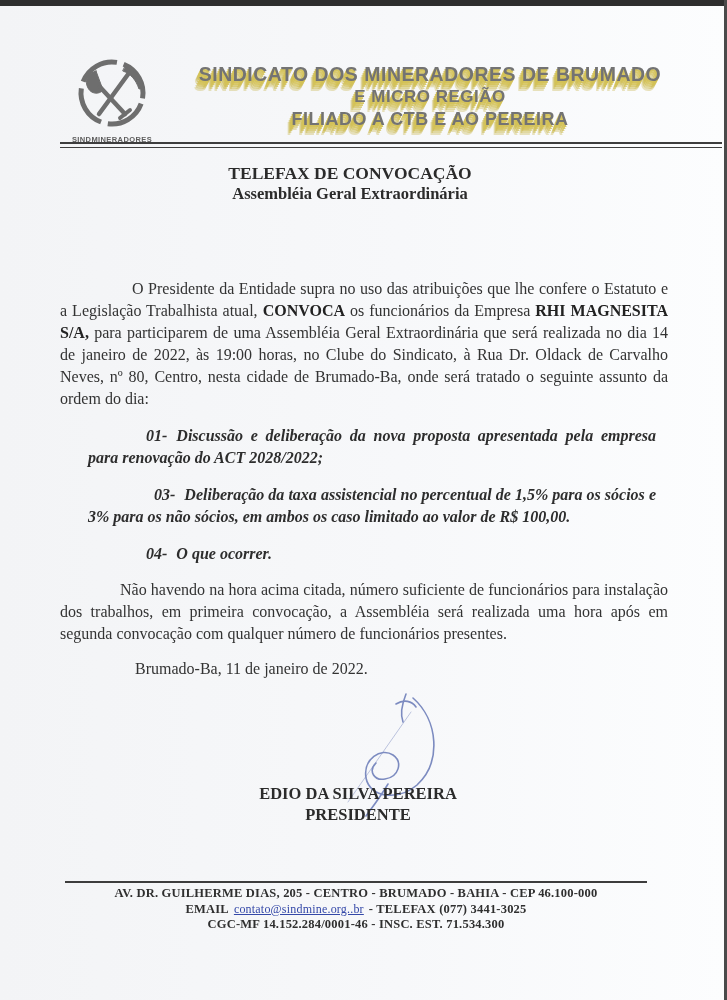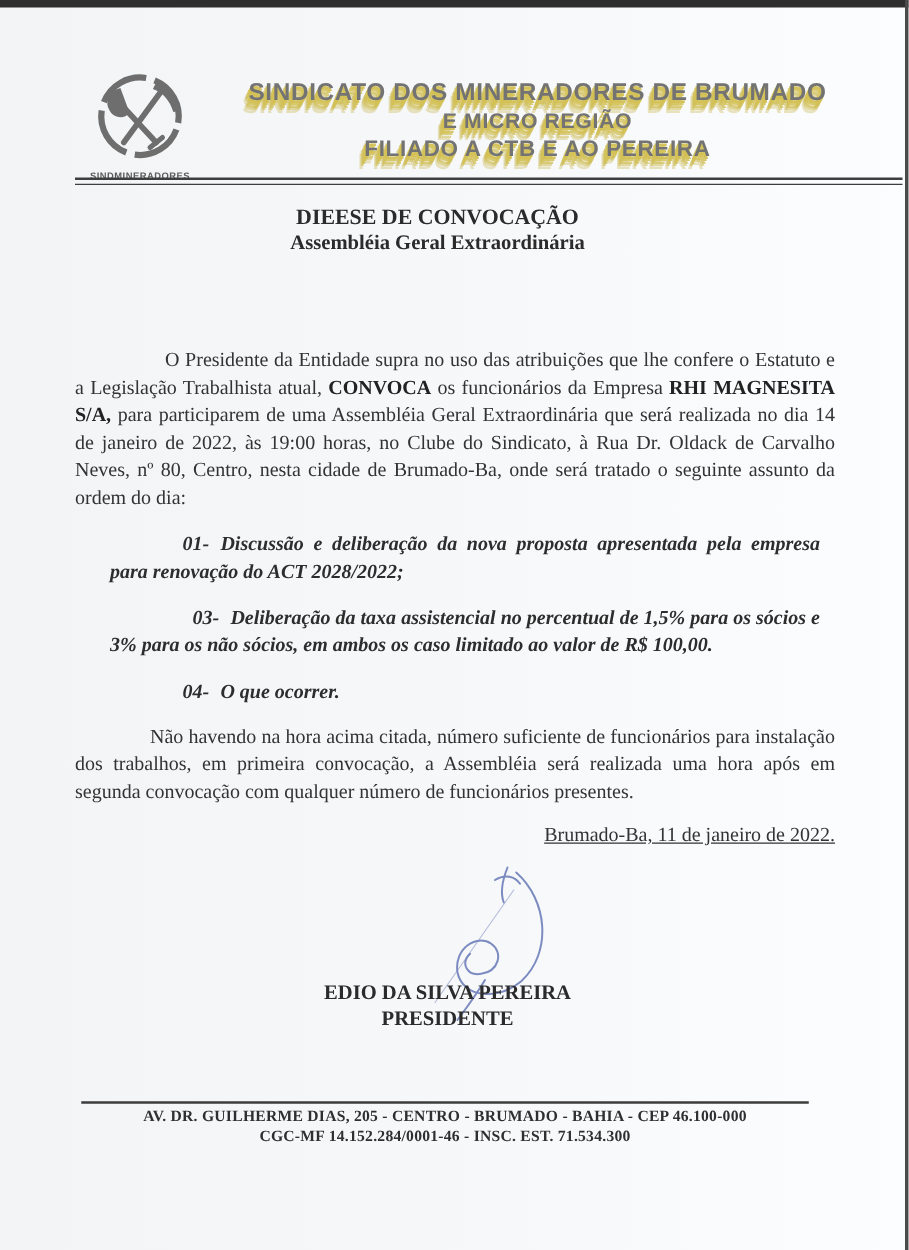--- a/index.html
+++ b/index.html
@@ -36,21 +36,21 @@
 
   
   .body{position:absolute;top:278px;left:60px;width:608px;font-size:16px;line-height:22px;text-align:justify;color:#333;}
   .body p{margin:0;}
   .para.indent1{text-indent:72px;}
   .para.indent2{text-indent:60px;margin-top:14px;}
   .para b{color:#222;}
   .item{font-weight:bold;font-style:italic;margin:15px 12px 0 28px !important;text-indent:58px;color:#2d2d2d;}
   .item.deep{text-indent:66px;}
   .inum{padding-right:9px;}
-  .date-line{margin-top:13px !important;text-indent:75px;text-align:right;text-decoration:underline;}
+  .date-line{margin-top:13px !important;text-indent:75px;text-align:left;}
 
   
   .signature{position:absolute;left:318px;top:688px;}
   .sign-block{position:absolute;top:783px;left:68px;width:580px;text-align:center;
     font-weight:bold;font-size:16.5px;line-height:21px;color:#2b2b2b;}
 
   
   .footer{position:absolute;top:881px;left:65px;width:582px;border-top:2.5px solid #3d3d3d;
     padding-top:3px;text-align:center;font-weight:bold;font-size:12.5px;line-height:15.5px;
     color:#2f2f2f;letter-spacing:.2px;}
@@ -80,21 +80,21 @@
 
   <div class="org-title">
     <div class="org-line1">SINDICATO DOS MINERADORES DE BRUMADO</div>
     <div class="org-line2">E MICRO REGIÃO</div>
     <div class="org-line3">FILIADO A CTB E AO PEREIRA</div>
   </div>
 
   <div class="header-rule"></div>
 
   <div class="doc-title">
-    <div class="doc-title-main">DIEESE DE CONVOCAÇÃO</div>
+    <div class="doc-title-main">TELEFAX DE CONVOCAÇÃO</div>
     <div class="doc-title-sub">Assembléia Geral Extraordinária</div>
   </div>
 
   <div class="body">
     <p class="para indent1"><span>O Presidente da Entidade supra no uso das atribuições que lhe confere o Estatuto e a Legislação Trabalhista atual, </span><b>CONVOCA</b><span> os funcionários da Empresa </span><b>RHI MAGNESITA S/A,</b><span> para participarem de uma Assembléia Geral Extraordinária que será realizada no dia 14 de janeiro de 2022, às 19:00 horas, no Clube do Sindicato, à Rua Dr. Oldack de Carvalho Neves, nº 80, Centro, nesta cidade de Brumado-Ba, onde será tratado o seguinte assunto da ordem do dia:</span></p>
 
     <p class="item"><span class="inum">01-</span><span>Discussão e deliberação da nova proposta apresentada pela empresa para renovação do ACT 2028/2022;</span></p>
 
 
     <p class="item deep"><span class="inum">03-</span><span>Deliberação da taxa assistencial no percentual de 1,5% para os sócios e 3% para os não sócios, em ambos os caso limitado ao valor de R$ 100,00.</span></p>
@@ -116,16 +116,17 @@
     </g>
   </svg>
 
   <div class="sign-block">
     <div class="sign-name">EDIO DA SILVA PEREIRA</div>
     <div class="sign-role">PRESIDENTE</div>
   </div>
 
   <div class="footer">
     <div class="f-line">AV. DR. GUILHERME DIAS, 205 - CENTRO - BRUMADO - BAHIA - CEP 46.100-000</div>
+    <div class="f-line"><span>EMAIL</span><span class="email">contato@sindmine.org..br</span><span>- TELEFAX (077) 3441-3025</span></div>
     <div class="f-line">CGC-MF 14.152.284/0001-46 - INSC. EST. 71.534.300</div>
   </div>
 
 </div>
 
 </body></html>

